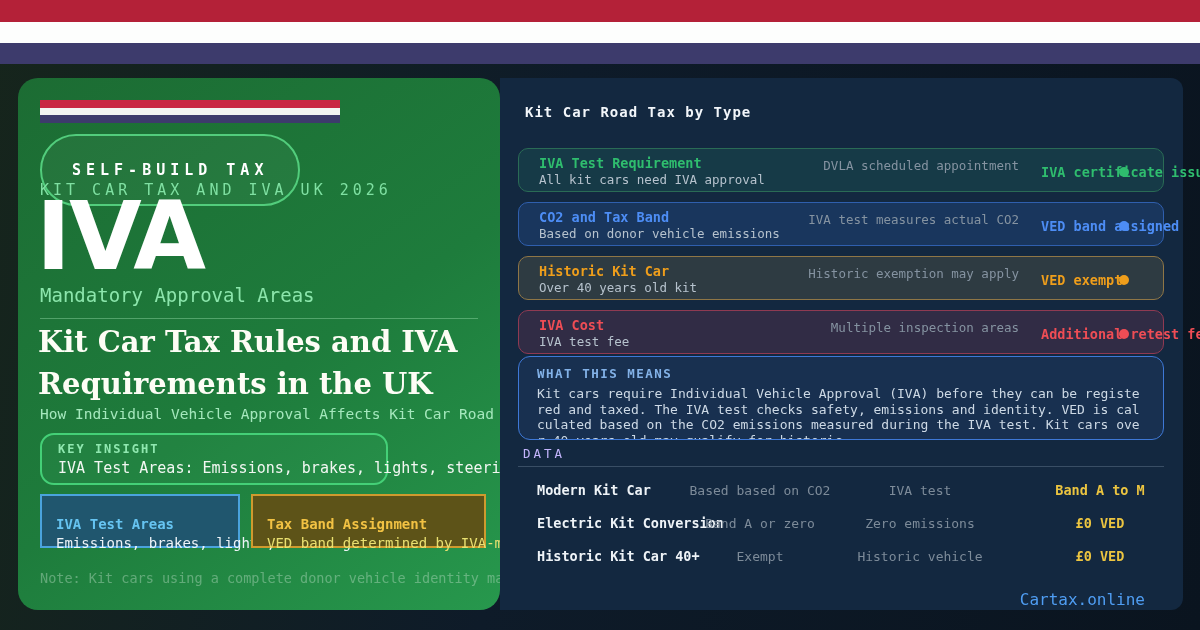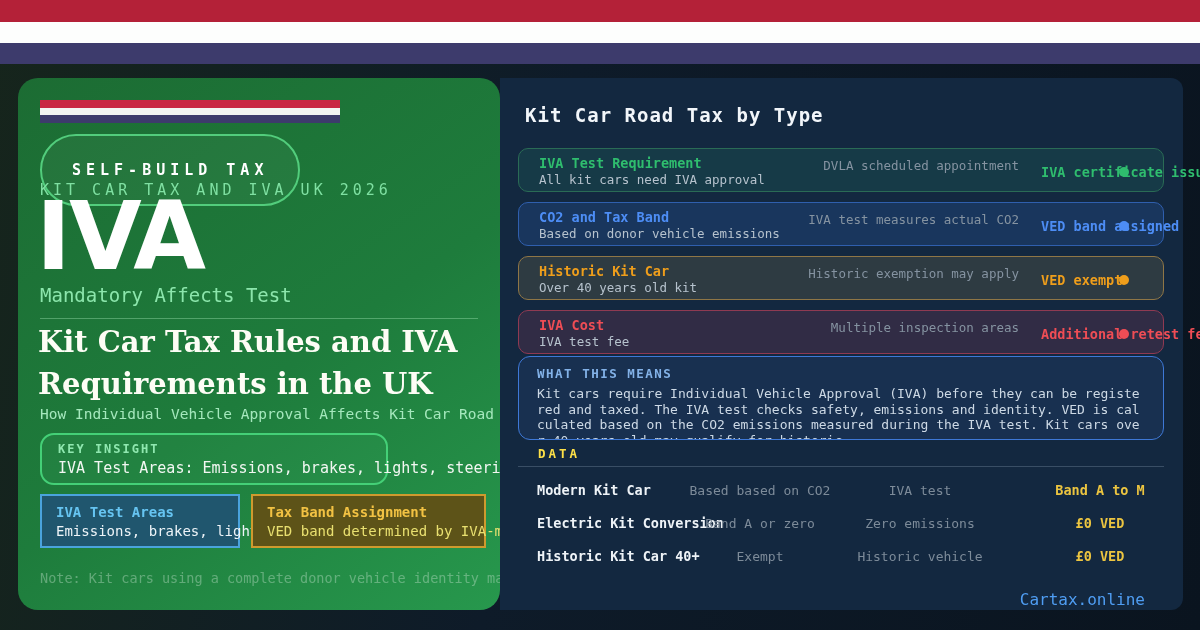--- a/index.html
+++ b/index.html
@@ -34,36 +34,36 @@
     border-top:1px solid rgba(160,230,180,0.4); }
   .heading { position:absolute; left:20px; top:243px; width:452px; color:#fdfdf5;
     font-family:"DejaVu Serif", serif; font-weight:bold; font-size:29px; line-height:42px;
     word-break:break-all; }
   .subheading { position:absolute; left:22px; top:328px; color:#a5e8bd; font-size:14.5px; white-space:nowrap; }
   .key-insight { position:absolute; left:22px; top:355px; width:348px; height:52px;
     border:2px solid #44d077; border-radius:14px; background:rgba(80,200,120,0.10);
     padding:7px 16px; }
   .key-insight .ki-label { color:#90e8b0; font-size:12px; font-weight:bold; letter-spacing:2px; }
   .key-insight .ki-text { color:#f2f7f2; font-size:15px; margin-top:3px; white-space:nowrap; }
-  .ibox { position:absolute; top:416px; height:54px; border-radius:0; padding:8px 14px; }
+  .ibox { position:absolute; top:416px; height:54px; border-radius:0; padding:20px 14px; }
   .ibox .ib-title { font-size:14px; font-weight:bold; white-space:nowrap; }
   .ibox .ib-text { font-size:14px; margin-top:3px; white-space:nowrap; }
   .ibox.blue { left:22px; width:200px; border:2px solid #4aa3dd; background:#20566e; z-index:1; }
   .ibox.blue .ib-title { color:#66c4f1; }
   .ibox.blue .ib-text { color:#eef4f8; }
   .ibox.orange { left:233px; width:235px; border:2px solid #cf9a2e; background:#5d5318; z-index:2; }
   .ibox.orange .ib-title { color:#f2c243; }
   .ibox.orange .ib-text { color:#e9e070; }
   .note { position:absolute; left:22px; top:492px; color:rgba(190,225,200,0.42);
     font-size:13.5px; white-space:nowrap; }
 
   
   .right-panel { position:absolute; left:500px; top:78px; width:683px; height:532px;
     background:#132840; border-radius:0 12px 12px 0; }
-  .rp-header { position:absolute; left:25px; top:26px; color:#f2f6fa; font-size:19px;
+  .rp-header { position:absolute; left:25px; top:26px; color:#f2f6fa; font-size:14px;
     font-weight:bold; letter-spacing:1px; }
   .rows { position:absolute; left:18px; top:70px; width:646px; }
   .rrow { position:relative; width:646px; height:44px; border-radius:10px; margin-bottom:10px;
     padding:6px 0 0 20px; border:1px solid transparent; }
   .rrow .r-title { font-size:13.5px; font-weight:bold; white-space:nowrap; }
   .rrow .r-sub { font-size:12.5px; color:#b6c2cd; margin-top:1px; white-space:nowrap; }
   .rrow .r-mid { position:absolute; left:260px; top:9px; width:240px; text-align:right;
     font-size:12.5px; color:#8593a1; white-space:nowrap; }
   .rrow .r-status { position:absolute; left:522px; top:15px; font-size:13.5px; font-weight:bold;
     white-space:nowrap; z-index:1; }
@@ -82,22 +82,22 @@
   .rrow.red .r-title, .rrow.red .r-status { color:#ef4d55; }
   .rrow.red .r-dot { background:#ef4d55; }
 
   .explainer { position:absolute; left:18px; top:278px; width:646px; height:84px;
     border:1.5px solid #3e78d6; border-radius:12px; background:rgba(70,130,230,0.10);
     padding:9px 18px; overflow:hidden; }
   .explainer .ex-label { color:#83b2e8; font-size:12.5px; font-weight:bold; letter-spacing:1.5px; }
   .explainer .ex-text { color:#cdd9e5; font-size:13px; line-height:15.5px; margin-top:5px;
     word-break:break-all; }
 
-  .data-label { position:absolute; left:38px; top:368px; color:#fde047; font-size:12.5px;
-    font-weight:bold; letter-spacing:3px; }
+  .data-label { position:absolute; left:23px; top:368px; color:#c4b5fd; font-size:12.5px;
+    font-weight:normal; letter-spacing:3px; }
   .data-hr { position:absolute; left:18px; top:388px; width:646px;
     border-top:1px solid rgba(170,190,210,0.25); }
   .dtable { position:absolute; left:18px; top:396px; width:646px; }
   .drow { position:relative; width:646px; height:33px; }
   .drow .d-name { position:absolute; left:19px; top:8px; color:#eef3f7; font-size:13.5px;
     font-weight:bold; white-space:nowrap; }
   .drow .d-c2 { position:absolute; left:122px; top:9px; width:240px; text-align:center;
     color:#7d8b99; font-size:13px; white-space:nowrap; }
   .drow .d-c3 { position:absolute; left:282px; top:9px; width:240px; text-align:center;
     color:#7d8b99; font-size:13px; white-space:nowrap; }
@@ -119,21 +119,21 @@
 
   <div class="left-panel">
     <div class="mini-flag">
       <div class="s1"></div>
       <div class="s2"></div>
       <div class="s3"></div>
     </div>
     <div class="badge">SELF-BUILD TAX</div>
     <div class="kicker">KIT CAR TAX AND IVA UK 2026</div>
     <div class="big-title">IVA</div>
-    <div class="tagline">Mandatory Affects Test</div>
+    <div class="tagline">Mandatory Approval Areas</div>
     <div class="divider"></div>
     <div class="heading">Kit Car Tax Rules and IVA Requirements in the UK</div>
     <div class="subheading">How Individual Vehicle Approval Affects Kit Car Road Tax</div>
     <div class="key-insight">
       <div class="ki-label">KEY INSIGHT</div>
       <div class="ki-text">IVA Test Areas: Emissions, brakes, lights, steering and structural</div>
     </div>
     <div class="ibox blue">
       <div class="ib-title">IVA Test Areas</div>
       <div class="ib-text">Emissions, brakes, lights, steering and</div>

